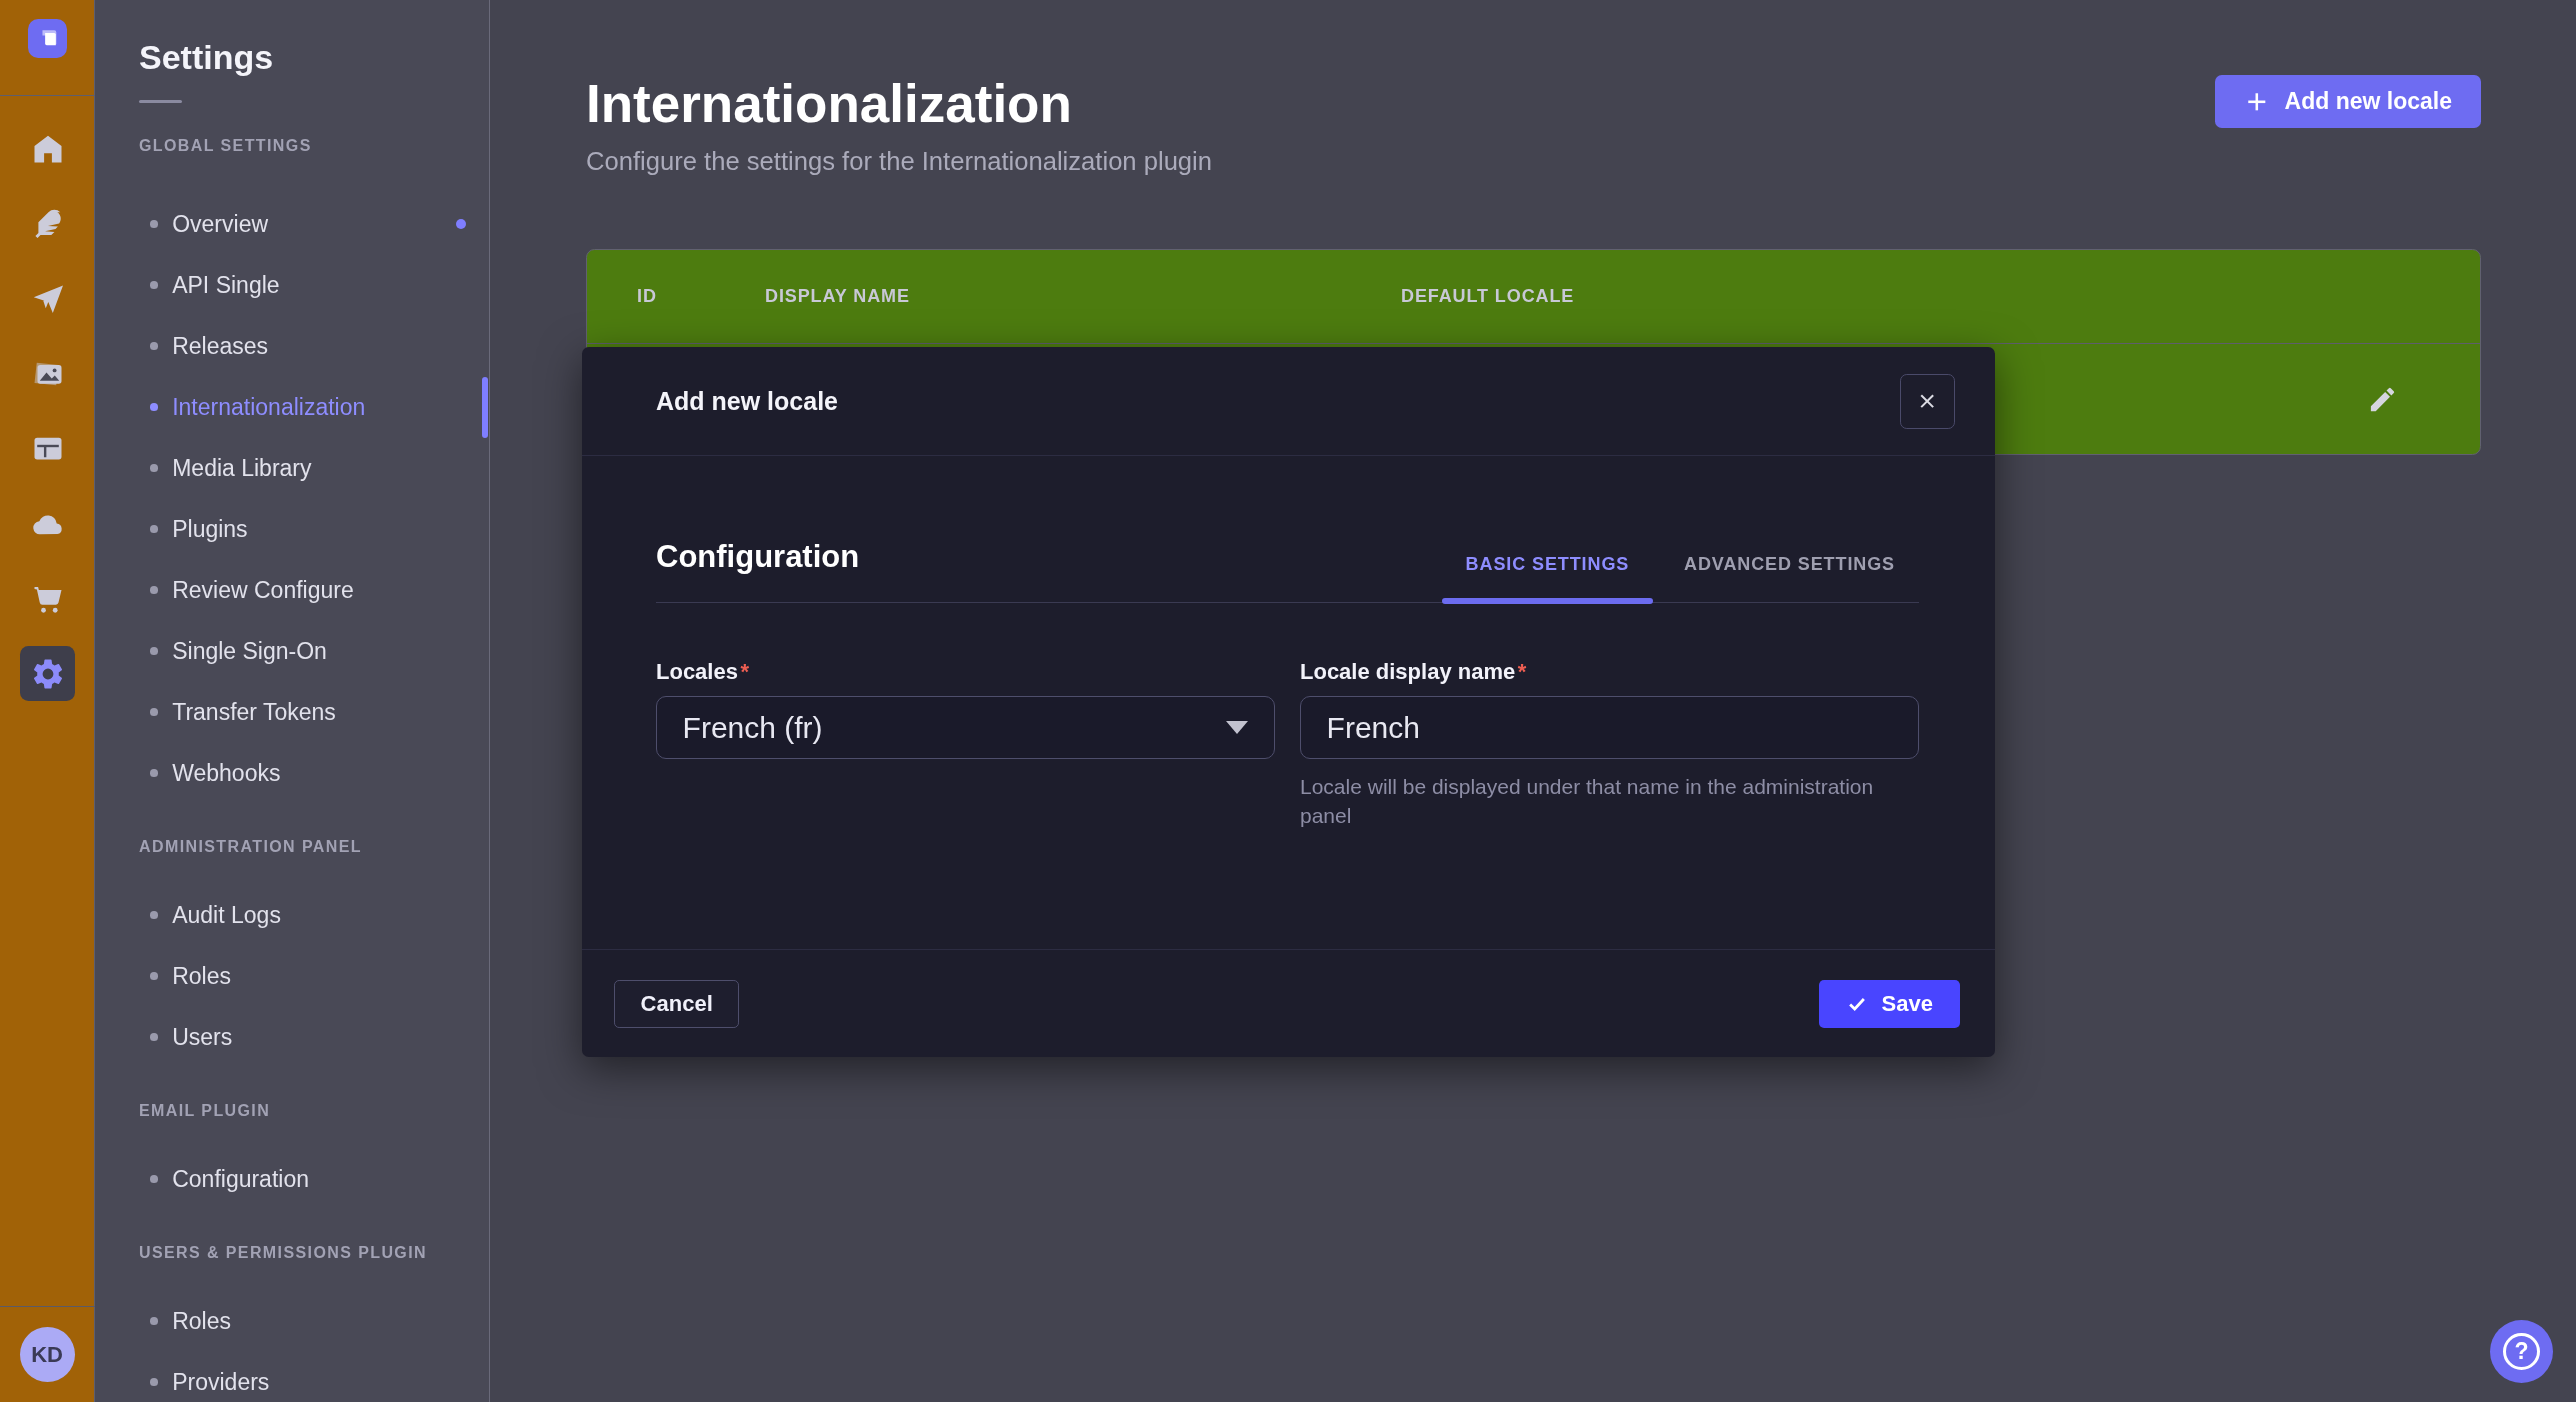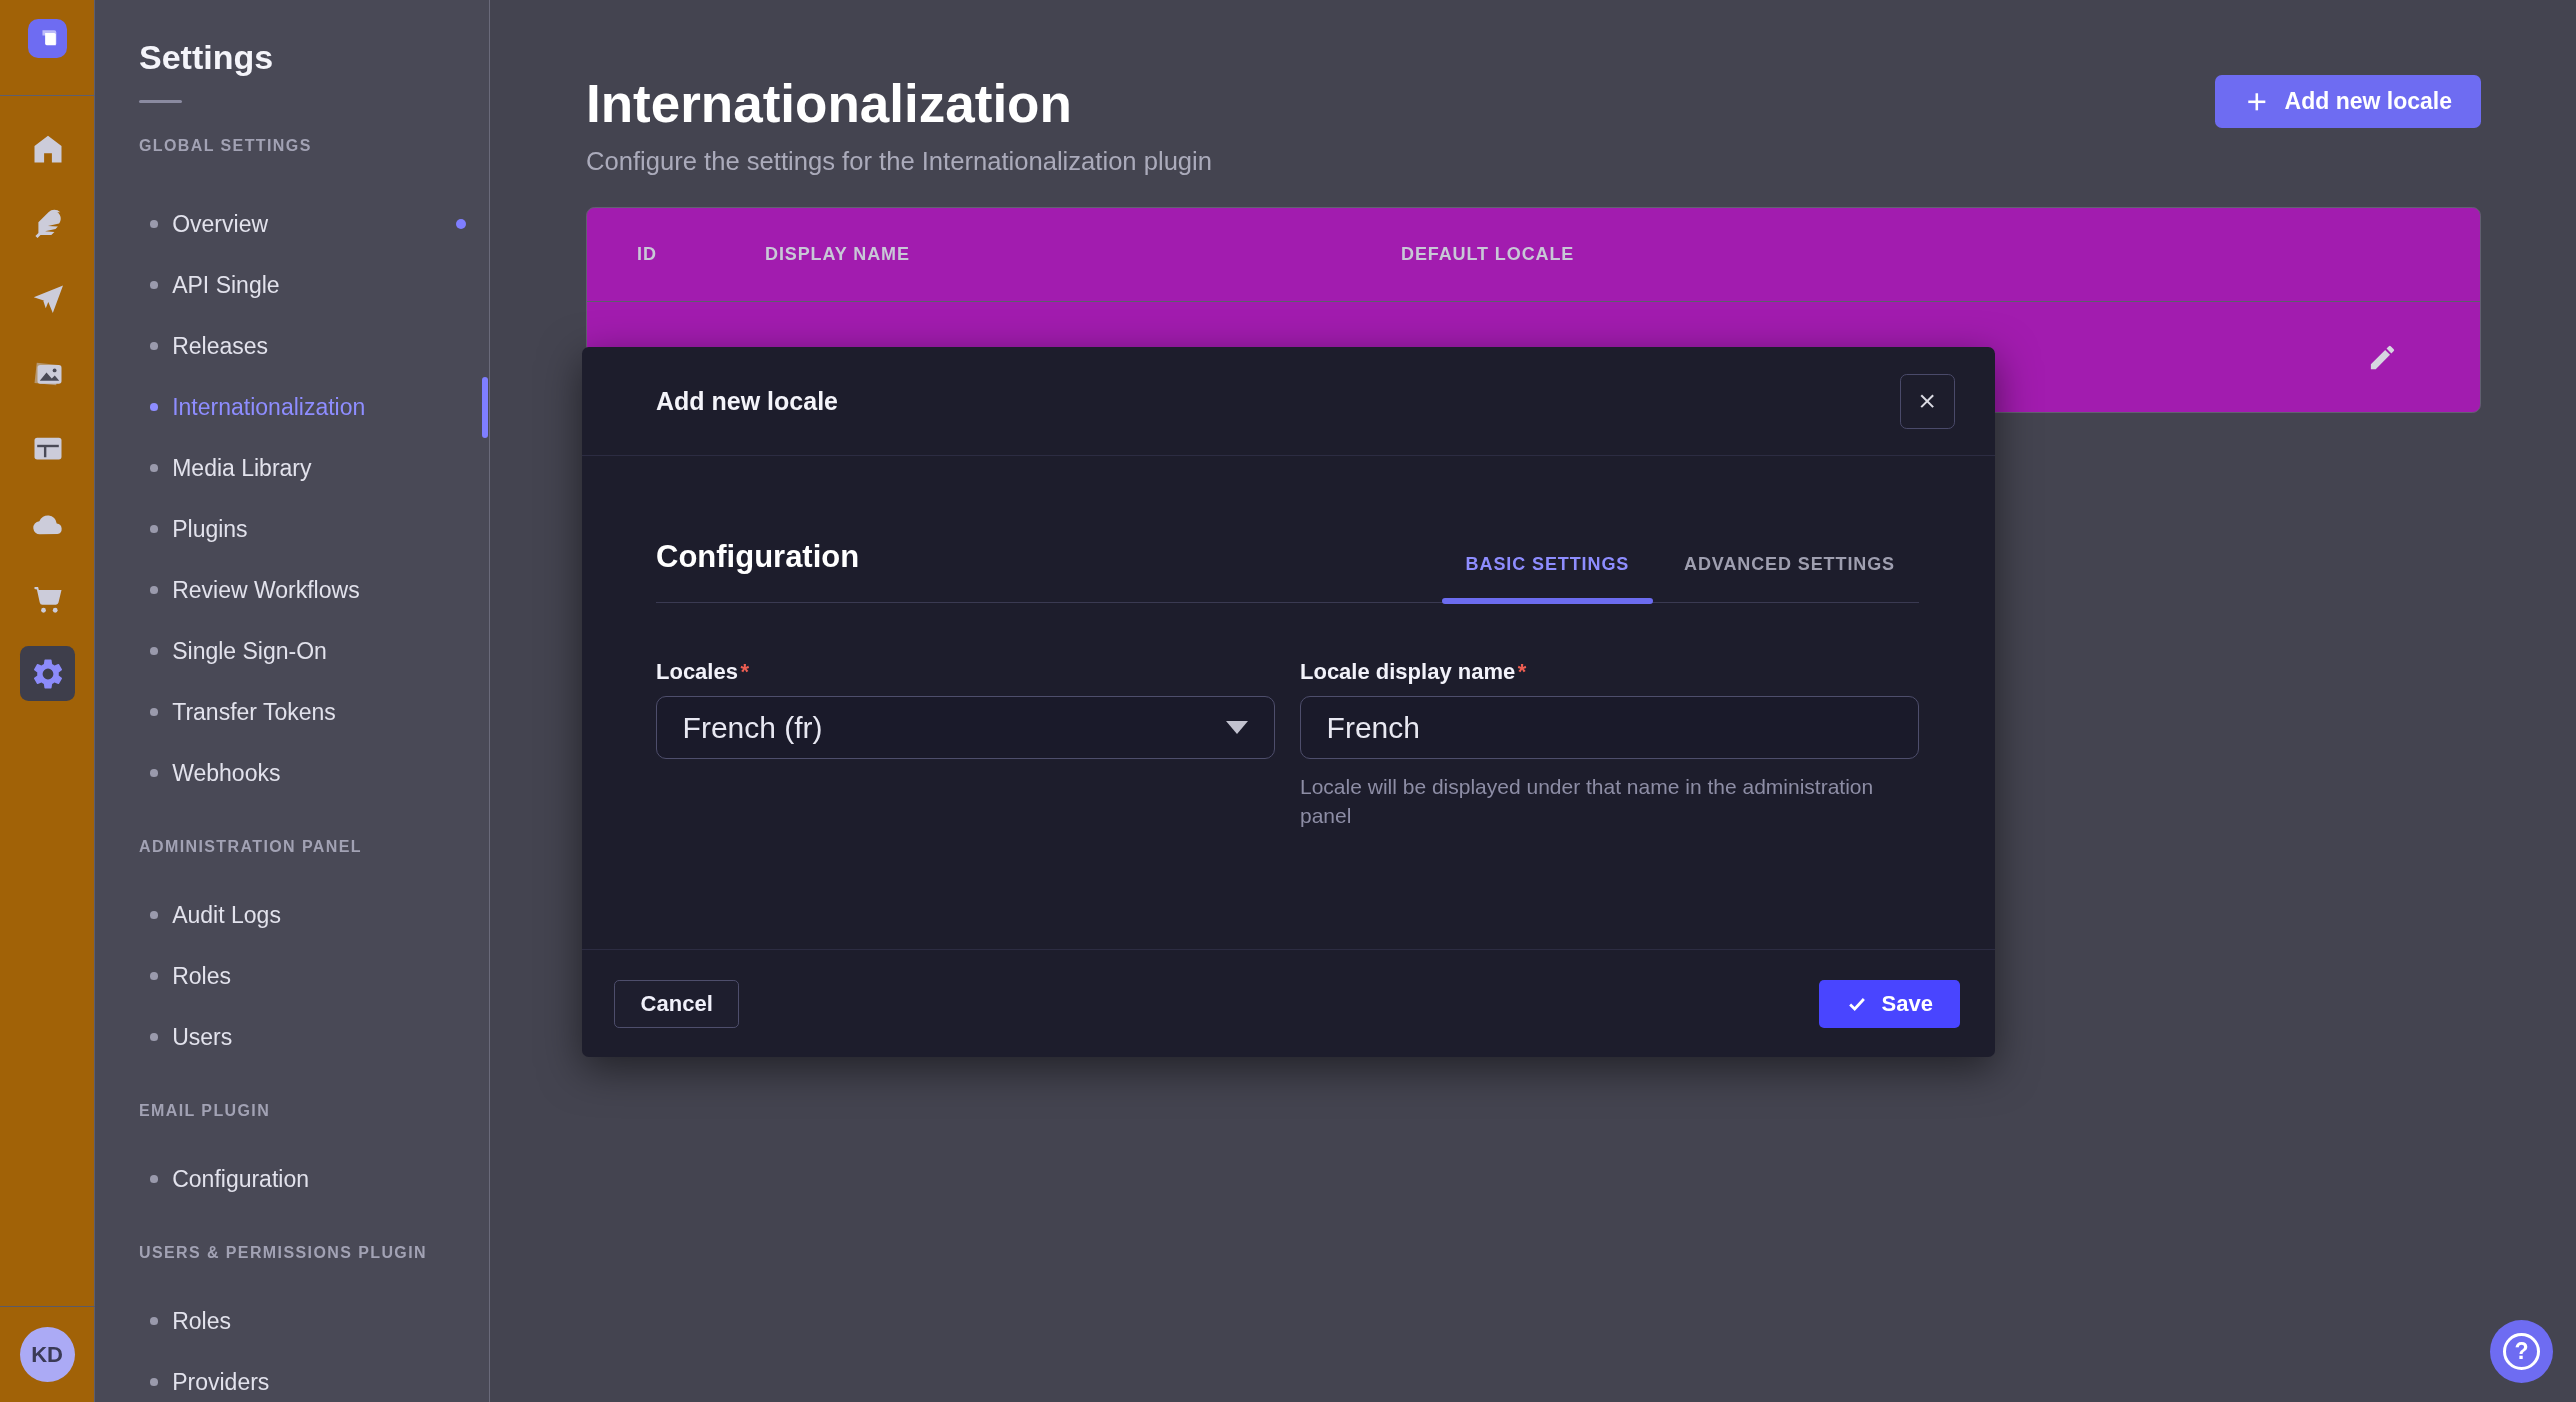--- a/index.html
+++ b/index.html
@@ -45,22 +45,22 @@
   .main { position:absolute; left:490px; top:0; width:2086px; height:1402px;
           background:#444450; padding:75px 95px 0 96px; }
   .main-header { display:flex; justify-content:space-between; align-items:flex-start; }
   .page-title { font-size:53px; font-weight:700; color:#ffffff; line-height:58px; }
   .page-subtitle { margin-top:13.6px; font-size:25.6px; color:#ababbb; line-height:29px; }
   .add-btn { height:53px; padding:0 29px; border:none; border-radius:6.8px; background:#6e6cf2;
              color:#ffffff; font-family:inherit; font-size:23px; font-weight:600;
              display:flex; align-items:center; gap:15.3px; cursor:pointer; }
   .add-btn svg { width:25.6px; height:25.6px; stroke:#ffffff; stroke-width:2.4; fill:none; }
 
-  .table-card { position:relative; margin-top:31px; width:1895px; height:206px;
-                background:#a21caf; border:0.9px solid #616170; border-radius:8.5px; }
+  .table-card { position:relative; margin-top:73px; width:1895px; height:206px;
+                background:#4d7c0f; border:0.9px solid #616170; border-radius:8.5px; }
   .table-head { height:94px; display:flex; align-items:center; padding-left:50px;
                 border-bottom:0.9px solid #5e5e6c; }
   .th { font-size:18px; font-weight:600; letter-spacing:0.9px; color:#c8c8d6; text-transform:uppercase; }
   .th.c1 { width:128px; } .th.c2 { width:636px; } .th.c3 { flex:1; }
   .table-row { position:relative; height:111px; }
   .row-edit { position:absolute; right:82px; top:40px; width:32px; height:32px; border:none;
               background:transparent; cursor:pointer; }
   .row-edit svg { width:31px; height:31px; fill:#d6d6e0; }
 
   
@@ -210,21 +210,21 @@
     <li class="nav-item">
       <span class="dot"></span>
       <span>Media Library</span>
     </li>
     <li class="nav-item">
       <span class="dot"></span>
       <span>Plugins</span>
     </li>
     <li class="nav-item">
       <span class="dot"></span>
-      <span>Review Workflows</span>
+      <span>Review Configure</span>
     </li>
     <li class="nav-item">
       <span class="dot"></span>
       <span>Single Sign-On</span>
     </li>
     <li class="nav-item">
       <span class="dot"></span>
       <span>Transfer Tokens</span>
     </li>
     <li class="nav-item">

